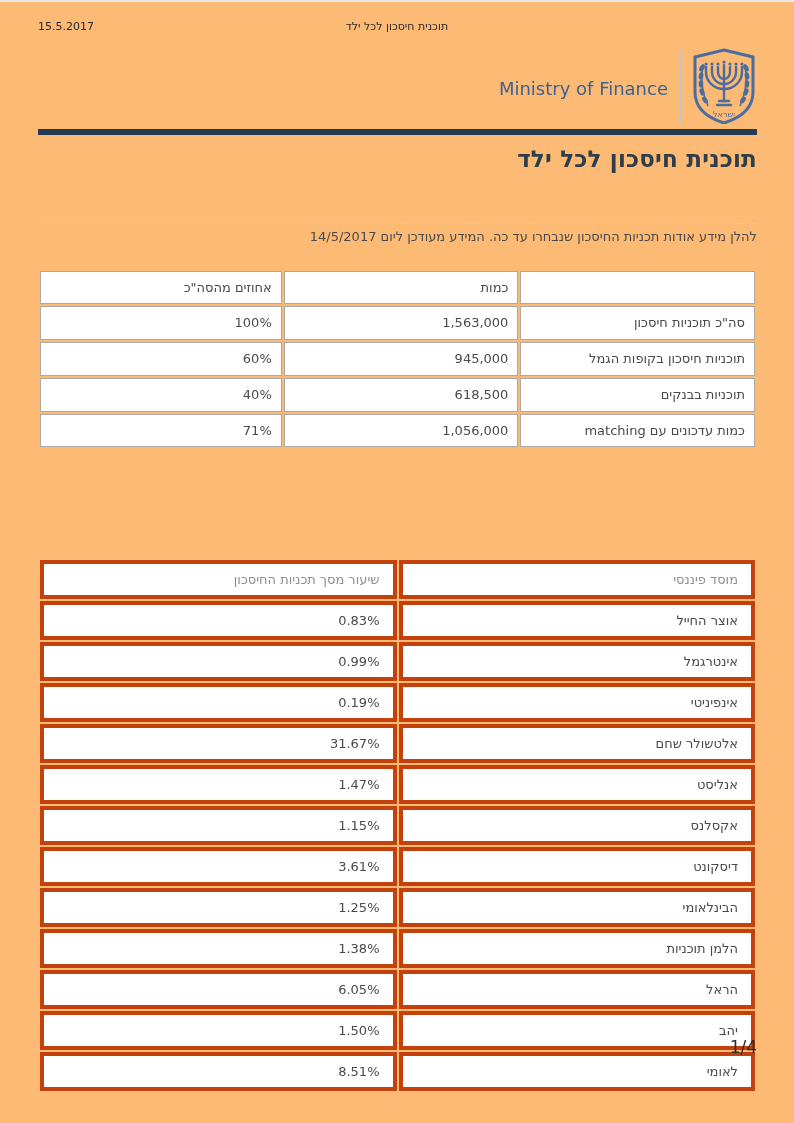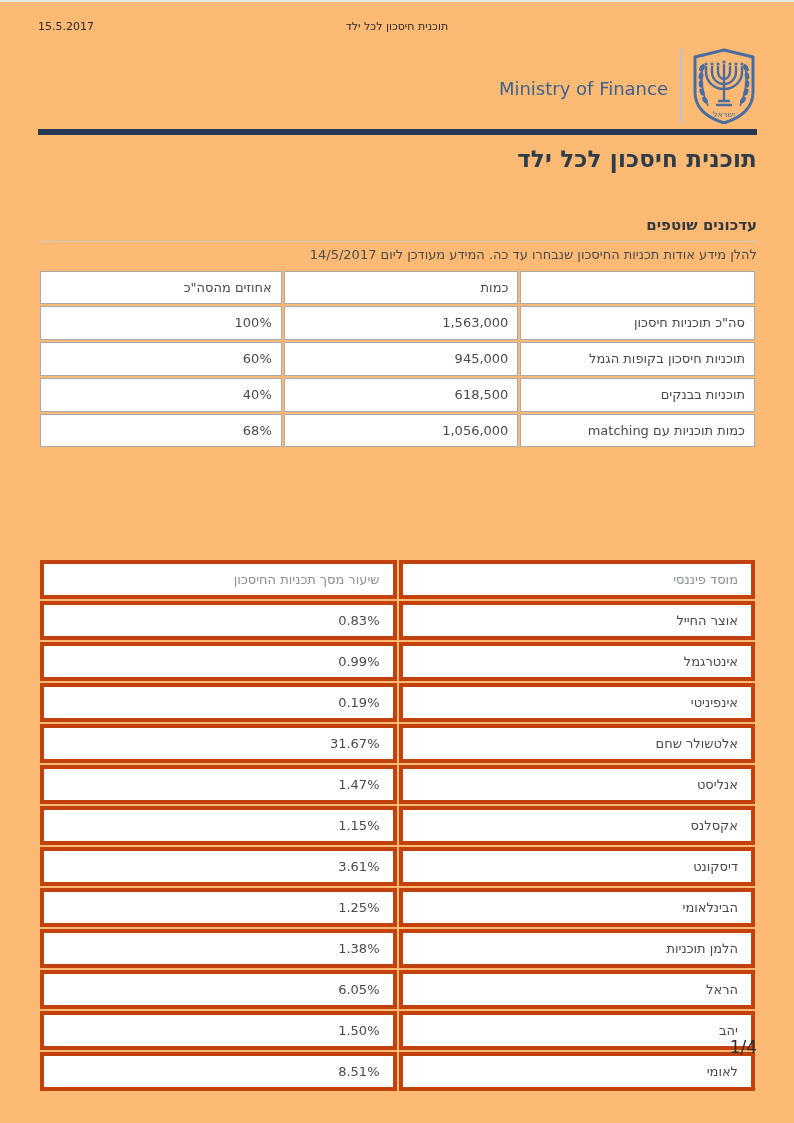--- a/index.html
+++ b/index.html
@@ -149,21 +149,20 @@
       </g>
       <text x="32" y="69" text-anchor="middle" font-size="8" fill="#4a6da1" font-family="DejaVu Sans, sans-serif">ישראל</text>
     </svg>
   </div>
 
   <div class="navy-bar"></div>
 
   <h1 class="page-title">תוכנית חיסכון לכל ילד</h1>
 
   <div class="section">
-    <div class="section-heading">עדכונים שוטפים</div>
     <hr class="section-rule">
     <div class="section-intro">להלן מידע אודות תכניות החיסכון שנבחרו עד כה. המידע מעודכן ליום 14/5/2017</div>
   </div>
 
   <table class="summary">
     <colgroup>
         <col class="c-label">
         <col class="c-qty">
         <col class="c-pct">
       </colgroup>
@@ -184,23 +183,23 @@
         <td>תוכניות חיסכון בקופות הגמל</td>
         <td>945,000</td>
         <td>60%</td>
       </tr>
       <tr>
         <td>תוכניות בבנקים</td>
         <td>618,500</td>
         <td>40%</td>
       </tr>
       <tr class="short">
-        <td>כמות תוכניות עם matching</td>
+        <td>כמות עדכונים עם matching</td>
         <td>1,056,000</td>
-        <td>68%</td>
+        <td>71%</td>
       </tr>
     </tbody>
   </table>
 
   <table class="institutions">
     <colgroup>
         <col class="c-inst">
         <col class="c-share">
       </colgroup>
     <thead>

